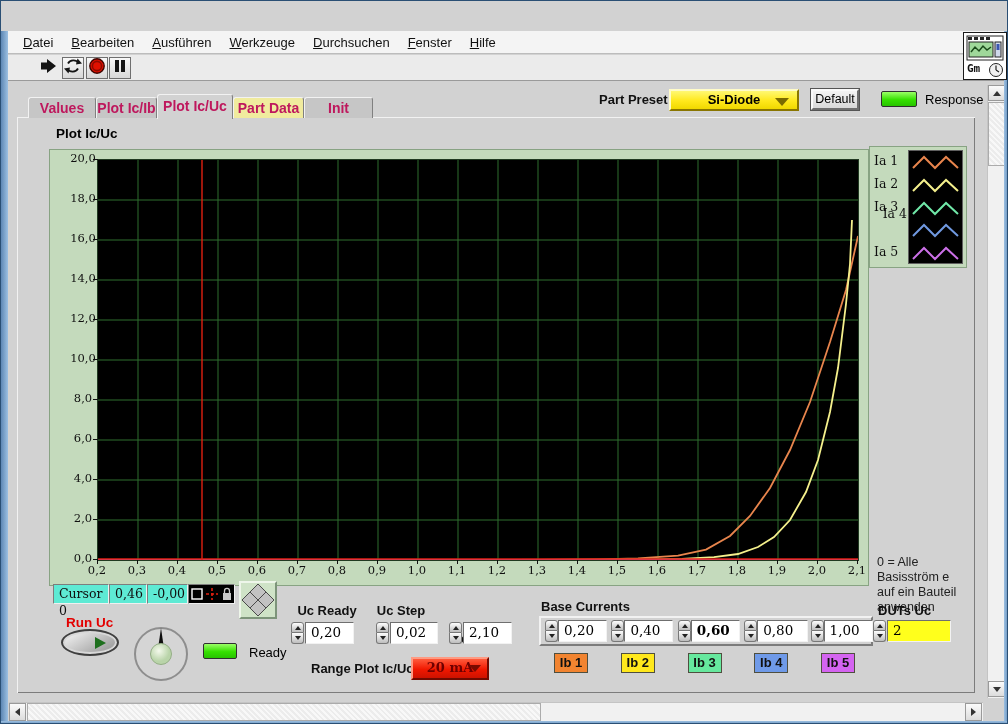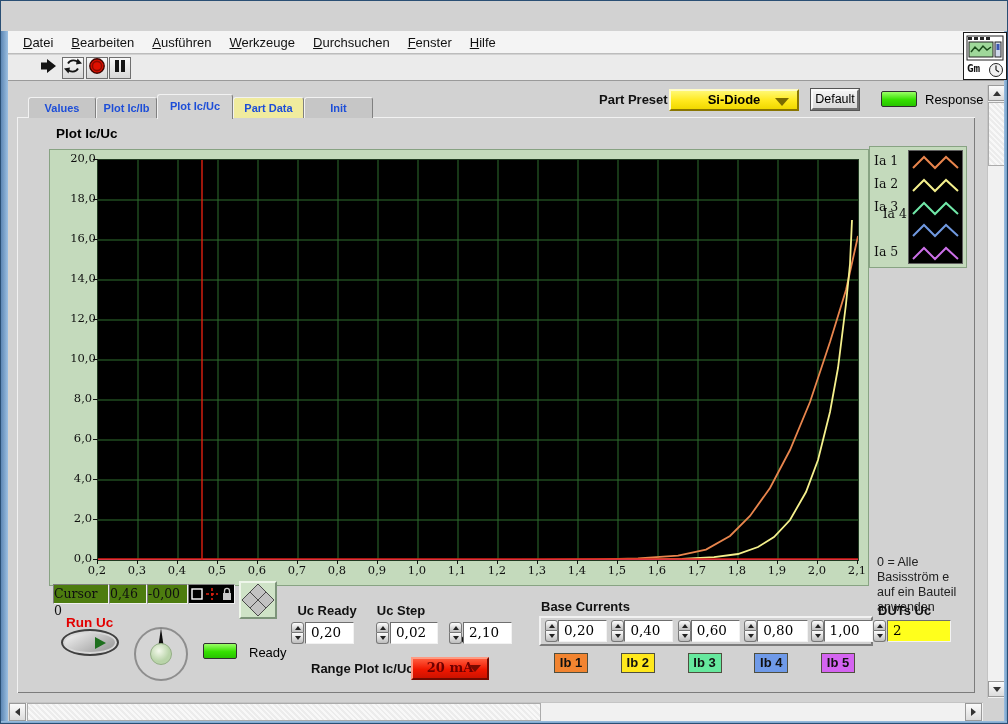--- a/index.html
+++ b/index.html
@@ -29,21 +29,21 @@
     background:linear-gradient(#f8f8f8,#d8d8d8);border:1px solid #6f6f6f;}
   .tbtn.flat{background:transparent;border:none;}
   .vi-icon{left:962px;top:31px;width:44px;height:48px;background:#fff;border:1px solid #1a1a1a;z-index:6;font-family:"DejaVu Sans Mono",monospace;}
   .sideframe{width:7px;top:30px;height:694px;background:linear-gradient(to right,#5d87b4,#9cc0e2);}
   .sideframe.r{left:1003px;width:5px;background:linear-gradient(to left,#5d87b4,#9cc0e2);}
   .bottomframe{left:0;top:720px;width:1008px;height:4px;background:linear-gradient(#9cc0e2,#5d87b4);}
 
   
   .tab{top:96px;height:21px;background:#c6c6c6;border:1px solid #808080;border-bottom:none;
     border-top-color:#f2f2f2;border-left-color:#f2f2f2;border-radius:3px 3px 0 0;
-    font-size:11px;font-weight:bold;text-align:center;line-height:20px;color:#1d4ed8;z-index:2;}
+    font-size:14px;font-weight:bold;text-align:center;line-height:20px;color:#be185d;z-index:2;}
   .tab.active{top:93px;height:25px;background:#d2d2d2;z-index:5;line-height:23px;}
   .page{left:16px;top:116px;width:958px;height:576px;background:#d2d2d2;z-index:1;
     box-shadow:inset 1px 1px 0 #f2f2f2, inset -1px -1px 0 #7c7c7c;}
 
   
   .bold13{font-size:13px;font-weight:bold;color:#111;}
   .combo{left:668px;top:88px;width:130px;height:22px;background:linear-gradient(#fff873,#ffe81c 55%,#f0d800);
     border:2px solid;border-color:#fffbc8 #8a7600 #8a7600 #fffbc8;
     font-size:13px;font-weight:bold;text-align:center;line-height:18px;z-index:6;}
   .combo .tri{position:absolute;right:8px;top:7px;width:0;height:0;border-left:7px solid transparent;border-right:7px solid transparent;border-top:8px solid #7a6a00;}
@@ -57,22 +57,22 @@
   .plot{left:47px;top:9px;width:762px;height:402px;background:#000;border:1px solid #213a21;}
   .ytick{position:absolute;left:12px;width:42px;text-align:center;font-family:"DejaVu Serif",serif;font-size:11.5px;color:#101010;}
   .xtick{position:absolute;width:36px;text-align:center;font-family:"DejaVu Serif",serif;font-size:11.5px;color:#101010;top:413px;}
   .tkh{position:absolute;width:5px;height:1px;background:#101010;left:43px;}
   .tkv{position:absolute;width:1px;height:4px;background:#101010;top:410px;}
   .legend{left:852px;top:29px;width:98px;height:122px;background:#c4dabc;border:1px solid #88a383;}
   .leglab{position:absolute;left:4px;width:33px;height:22.8px;line-height:22.8px;font-family:"DejaVu Serif",serif;font-size:12.5px;color:#101010;}
   .legbox{position:absolute;left:38px;top:3px;width:55px;height:114px;background:#000;border:1px solid #5f5f5f;}
 
   
-  .cbox{height:20px;background:#4d7c0f;border:1px solid;border-color:#7d7d7d #f0f0f0 #f0f0f0 #7d7d7d;
-    font-family:"DejaVu Serif",serif;font-size:12.5px;line-height:17px;color:#101010;}
+  .cbox{height:20px;background:#5eead4;border:1px solid;border-color:#7d7d7d #f0f0f0 #f0f0f0 #7d7d7d;
+    font-family:"DejaVu Serif",serif;font-size:12.5px;line-height:17px;padding-left:5px;color:#101010;}
   .diamondbtn{left:222px;top:464px;width:38px;height:38px;background:#cfe3c7;
     border:2px solid;border-color:#eef6ea #7d947a #7d947a #eef6ea;}
 
   
   .runuc{left:49px;top:498px;font-size:13.5px;font-weight:bold;color:#e30000;}
   .oval{left:44px;top:512px;width:58px;height:27px;border-radius:50%;
     background:linear-gradient(150deg,#fafafa,#b9b9b9 60%,#8f8f8f);border:2px solid #3f3f3f;
     box-shadow:inset 0 0 0 2px #d8d8d8;}
   .oval i{position:absolute;left:32px;top:6px;width:0;height:0;border-left:11px solid #1e6f1e;border-top:6px solid transparent;border-bottom:6px solid transparent;}
   .numbox{background:#fff;border:1px solid;border-color:#6f6f6f #f2f2f2 #f2f2f2 #6f6f6f;
@@ -394,21 +394,21 @@
         <div class="numbox" style="position: absolute; left: 17px; top: 2px; width: 49px;">0,20</div>
         <div class="spin" style="position: absolute; left: 70.4px; top: 2px;">
           <b></b>
           <b></b>
         </div>
         <div class="numbox" style="position: absolute; left: 83.4px; top: 2px; width: 49px;">0,40</div>
         <div class="spin" style="position: absolute; left: 136.8px; top: 2px;">
           <b></b>
           <b></b>
         </div>
-        <div class="numbox" style="position: absolute; left: 149.8px; top: 2px; width: 49px;">0,60</div>
+        <div class="numbox" style="position: absolute; left: 149.8px; top: 2px; width: 49px; font-weight: bold;">0,60</div>
         <div class="spin" style="position: absolute; left: 203.2px; top: 2px;">
           <b></b>
           <b></b>
         </div>
         <div class="numbox" style="position: absolute; left: 216.2px; top: 2px; width: 51px;">0,80</div>
         <div class="spin" style="position: absolute; left: 269.6px; top: 2px;">
           <b></b>
           <b></b>
         </div>
         <div class="numbox" style="position: absolute; left: 282.6px; top: 2px; width: 49px;">1,00</div>

